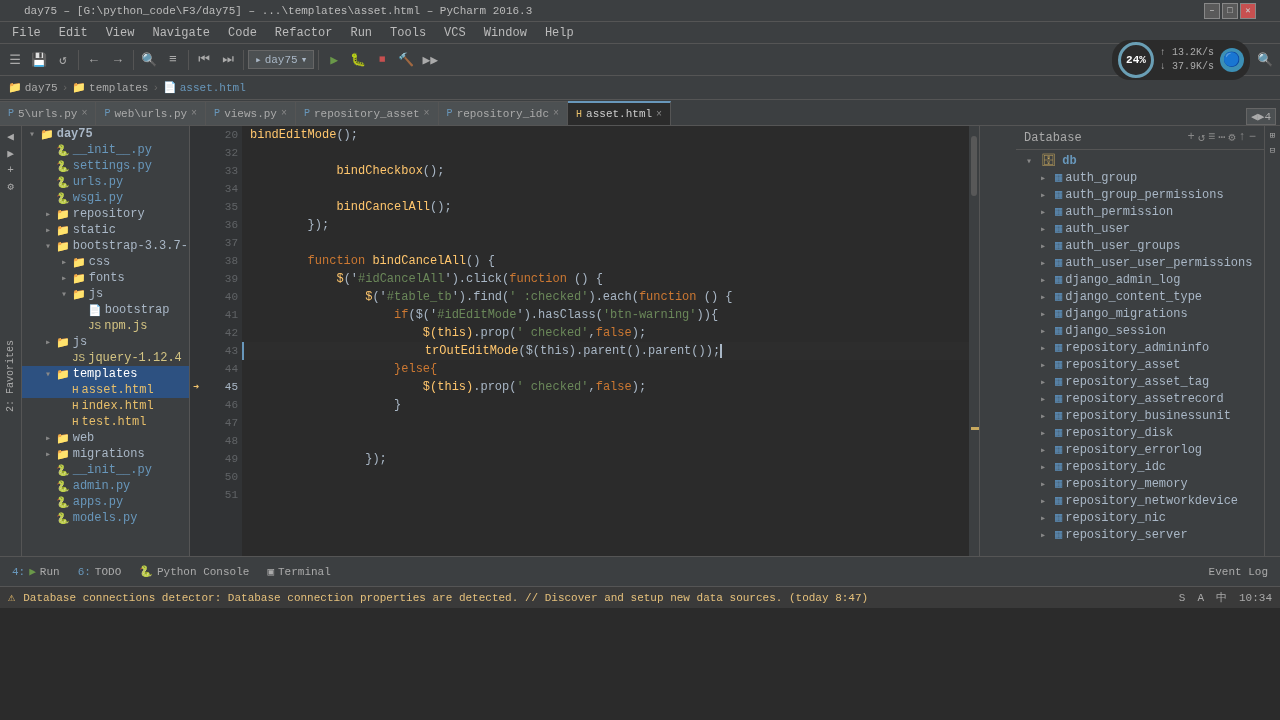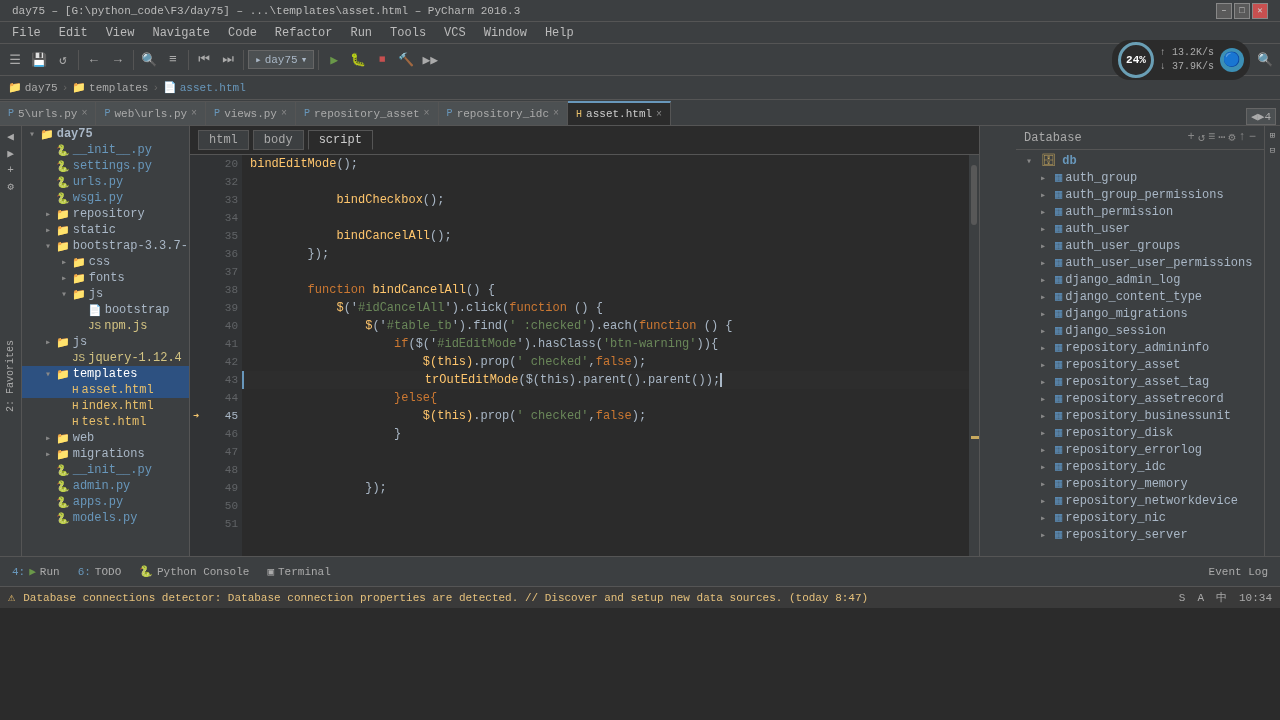--- a/index.html
+++ b/index.html
@@ -5,21 +5,21 @@
     * { box-sizing: border-box; margin: 0; padding: 0; }
     body { font-family: 'Consolas', 'Courier New', monospace; font-size: 12px; background: #2b2b2b; color: #a9b7c6; overflow: hidden; height: 720px; }
 
     
     #title-bar {
       background: #3c3f41;
       color: #bbb;
       height: 22px;
       display: flex;
       align-items: center;
-      padding: 0 12px;
+      padding: 0 24px;
       font-size: 11px;
       border-bottom: 1px solid #555;
     }
     #title-bar-controls {
       margin-left: auto;
       display: flex;
       gap: 2px;
     }
     .title-btn {
       width: 16px; height: 16px;
@@ -613,25 +613,20 @@
     </div>
     <div class="tree-item" style="padding-left:18px;">
       <span class="tree-arrow"> </span>
       <span class="tree-file-icon tree-py">🐍</span>
       <span class="tree-label tree-py">models.py</span>
     </div>
   </div>
 
   <div id="editor-area" style="flex:1;display:flex;flex-direction:column;overflow:hidden;">
 
-    <div id="editor-tabs" style="padding:4px 8px;border-bottom:1px solid #555;background:#2b2b2b;display:flex;gap:4px;">
-      <div class="editor-tab">html</div>
-      <div class="editor-tab">body</div>
-      <div class="editor-tab active">script</div>
-    </div>
 
     <div id="code-area" style="display:flex;flex:1;overflow:hidden;">
 
       <div id="gutter" style="width:12px;background:#313335;">
         <div class="gutter-line"></div>
         <div class="gutter-line"></div>
         <div class="gutter-line"></div>
         <div class="gutter-line"></div>
         <div class="gutter-line"></div>
         <div class="gutter-line"></div>

